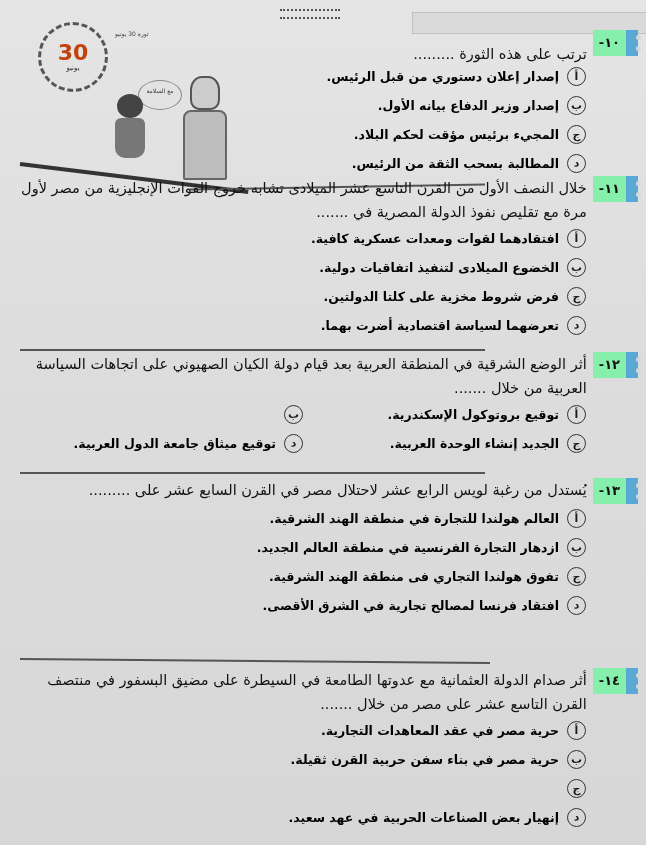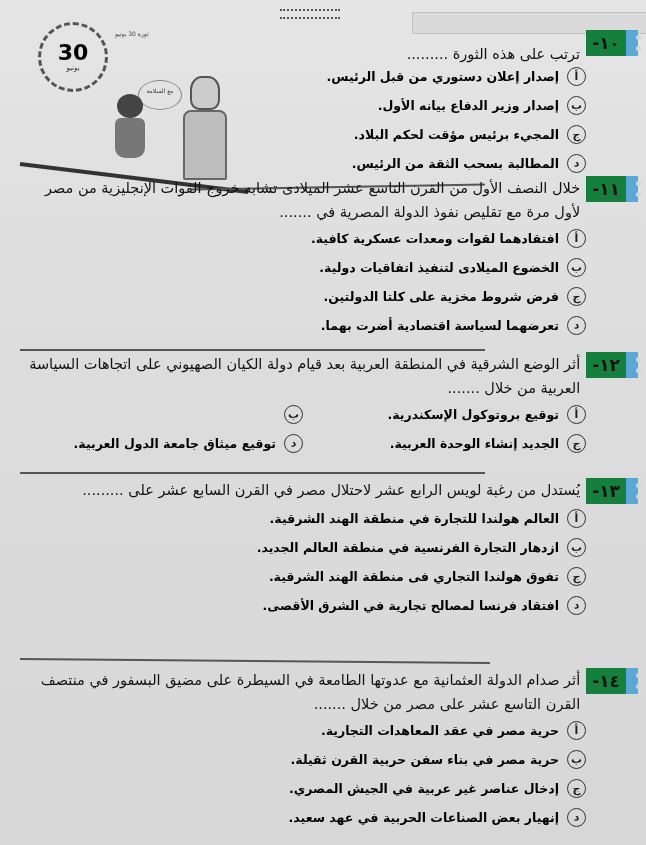--- a/index.html
+++ b/index.html
@@ -11,39 +11,39 @@
     position:relative;
   }
   .page { position:absolute; inset:0; }
   .topdeco { position:absolute; top:6px; left:280px; width:60px; height:14px; }
   .topdeco .dots { height:3px; margin:3px 0; border-top:2px dotted #555; }
   .topbanner { position:absolute; top:12px; left:412px; width:234px; height:20px; border:1px solid #bfc0bf; background:#d9dad9; }
 
   .cartoon { position:absolute; left:20px; top:14px; width:210px; height:165px; }
   .sun { position:absolute; left:18px; top:8px; width:70px; height:70px; border-radius:50%;
          border:3px dashed #555; box-sizing:border-box; display:flex; align-items:center; justify-content:center; flex-direction:column; }
-  .sun .num { font-size:22px; font-weight:bold; color:#000000; line-height:1; }
+  .sun .num { font-size:22px; font-weight:bold; color:#c2410c; line-height:1; }
   .sun .sub { font-size:7px; color:#333; }
   .cap { position:absolute; left:95px; top:16px; font-size:6px; color:#444; }
   .figure-girl { position:absolute; left:90px; top:80px; width:40px; height:70px; }
   .figure-girl .head { width:26px; height:24px; border-radius:50%; background:#444; margin-left:7px; }
   .figure-girl .body { width:30px; height:40px; background:#777; margin-left:5px; border-radius:6px 6px 10px 10px; }
   .figure-man { position:absolute; left:160px; top:62px; width:46px; height:100px; }
   .figure-man .head { width:26px; height:30px; border-radius:40% 40% 30% 30%; border:2px solid #555; margin-left:10px; background:#ccc; }
   .figure-man .body { width:40px; height:66px; background:#bdbdbd; border:2px solid #666; margin-left:3px; border-radius:8px 8px 2px 2px; }
   .bubble { position:absolute; left:118px; top:66px; width:44px; height:30px; border:1px solid #888; border-radius:50%; font-size:6px; text-align:center; padding-top:6px; box-sizing:border-box; color:#333; }
   .ramp { position:absolute; left:0; top:148px; width:230px; height:4px; background:#333; transform:rotate(7deg); transform-origin:left; }
 
   .q { position:absolute; left:0; right:0; direction:rtl; }
   .qhead { display:flex; align-items:flex-start; direction:rtl; }
   .qnum-box { display:flex; align-items:center; flex-shrink:0; }
   .qbar { width:12px; height:26px; background:#5aa8d6; position:relative; }
   .qbar::before, .qbar::after { content:""; position:absolute; right:-3px; width:5px; height:5px; background:#d6d7d6; border-radius:50%; }
   .qbar::before{ top:5px;} .qbar::after{ bottom:5px;}
-  .qnum { background:#15803d; height:26px; line-height:26px; padding:0 6px; font-weight:bold; font-size:17px; color:#111; }
+  .qnum { background:#86efac; height:26px; line-height:26px; padding:0 6px; font-weight:bold; font-size:13px; color:#111; }
   .qtext { font-weight:normal; font-size:14.5px; line-height:24px; padding-right:6px; color:#111; }
   .opts { list-style:none; margin:0; padding:0; direction:rtl; }
   .opt { display:flex; align-items:center; height:29px; direction:rtl; }
   .badge { width:19px; height:19px; border:1.5px solid #333; border-radius:50%; display:inline-flex; align-items:center; justify-content:center; font-size:11px; font-weight:bold; margin-left:8px; flex-shrink:0; box-sizing:border-box; }
   .otext { font-size:12.5px; font-weight:bold; color:#000000; }
   .sep { position:absolute; height:2px; background:#555; }
   .grid2 { display:grid; grid-template-columns: 1fr 1fr; direction:rtl; }
 </style>
 </head>
 <body>
@@ -201,21 +201,20 @@
       <li class="opt">
           <span class="badge">أ</span>
           <span class="otext">حرية مصر في عقد المعاهدات التجارية.</span>
         </li>
       <li class="opt">
           <span class="badge">ب</span>
           <span class="otext">حرية مصر في بناء سفن حربية القرن ثقيلة.</span>
         </li>
       <li class="opt">
           <span class="badge">ج</span>
-          <span class="otext">إدخال عناصر غير عربية في الجيش المصري.</span>
         </li>
       <li class="opt">
           <span class="badge">د</span>
           <span class="otext">إنهيار بعض الصناعات الحربية في عهد سعيد.</span>
         </li>
     </ul>
   </div>
 
 </div>
 

